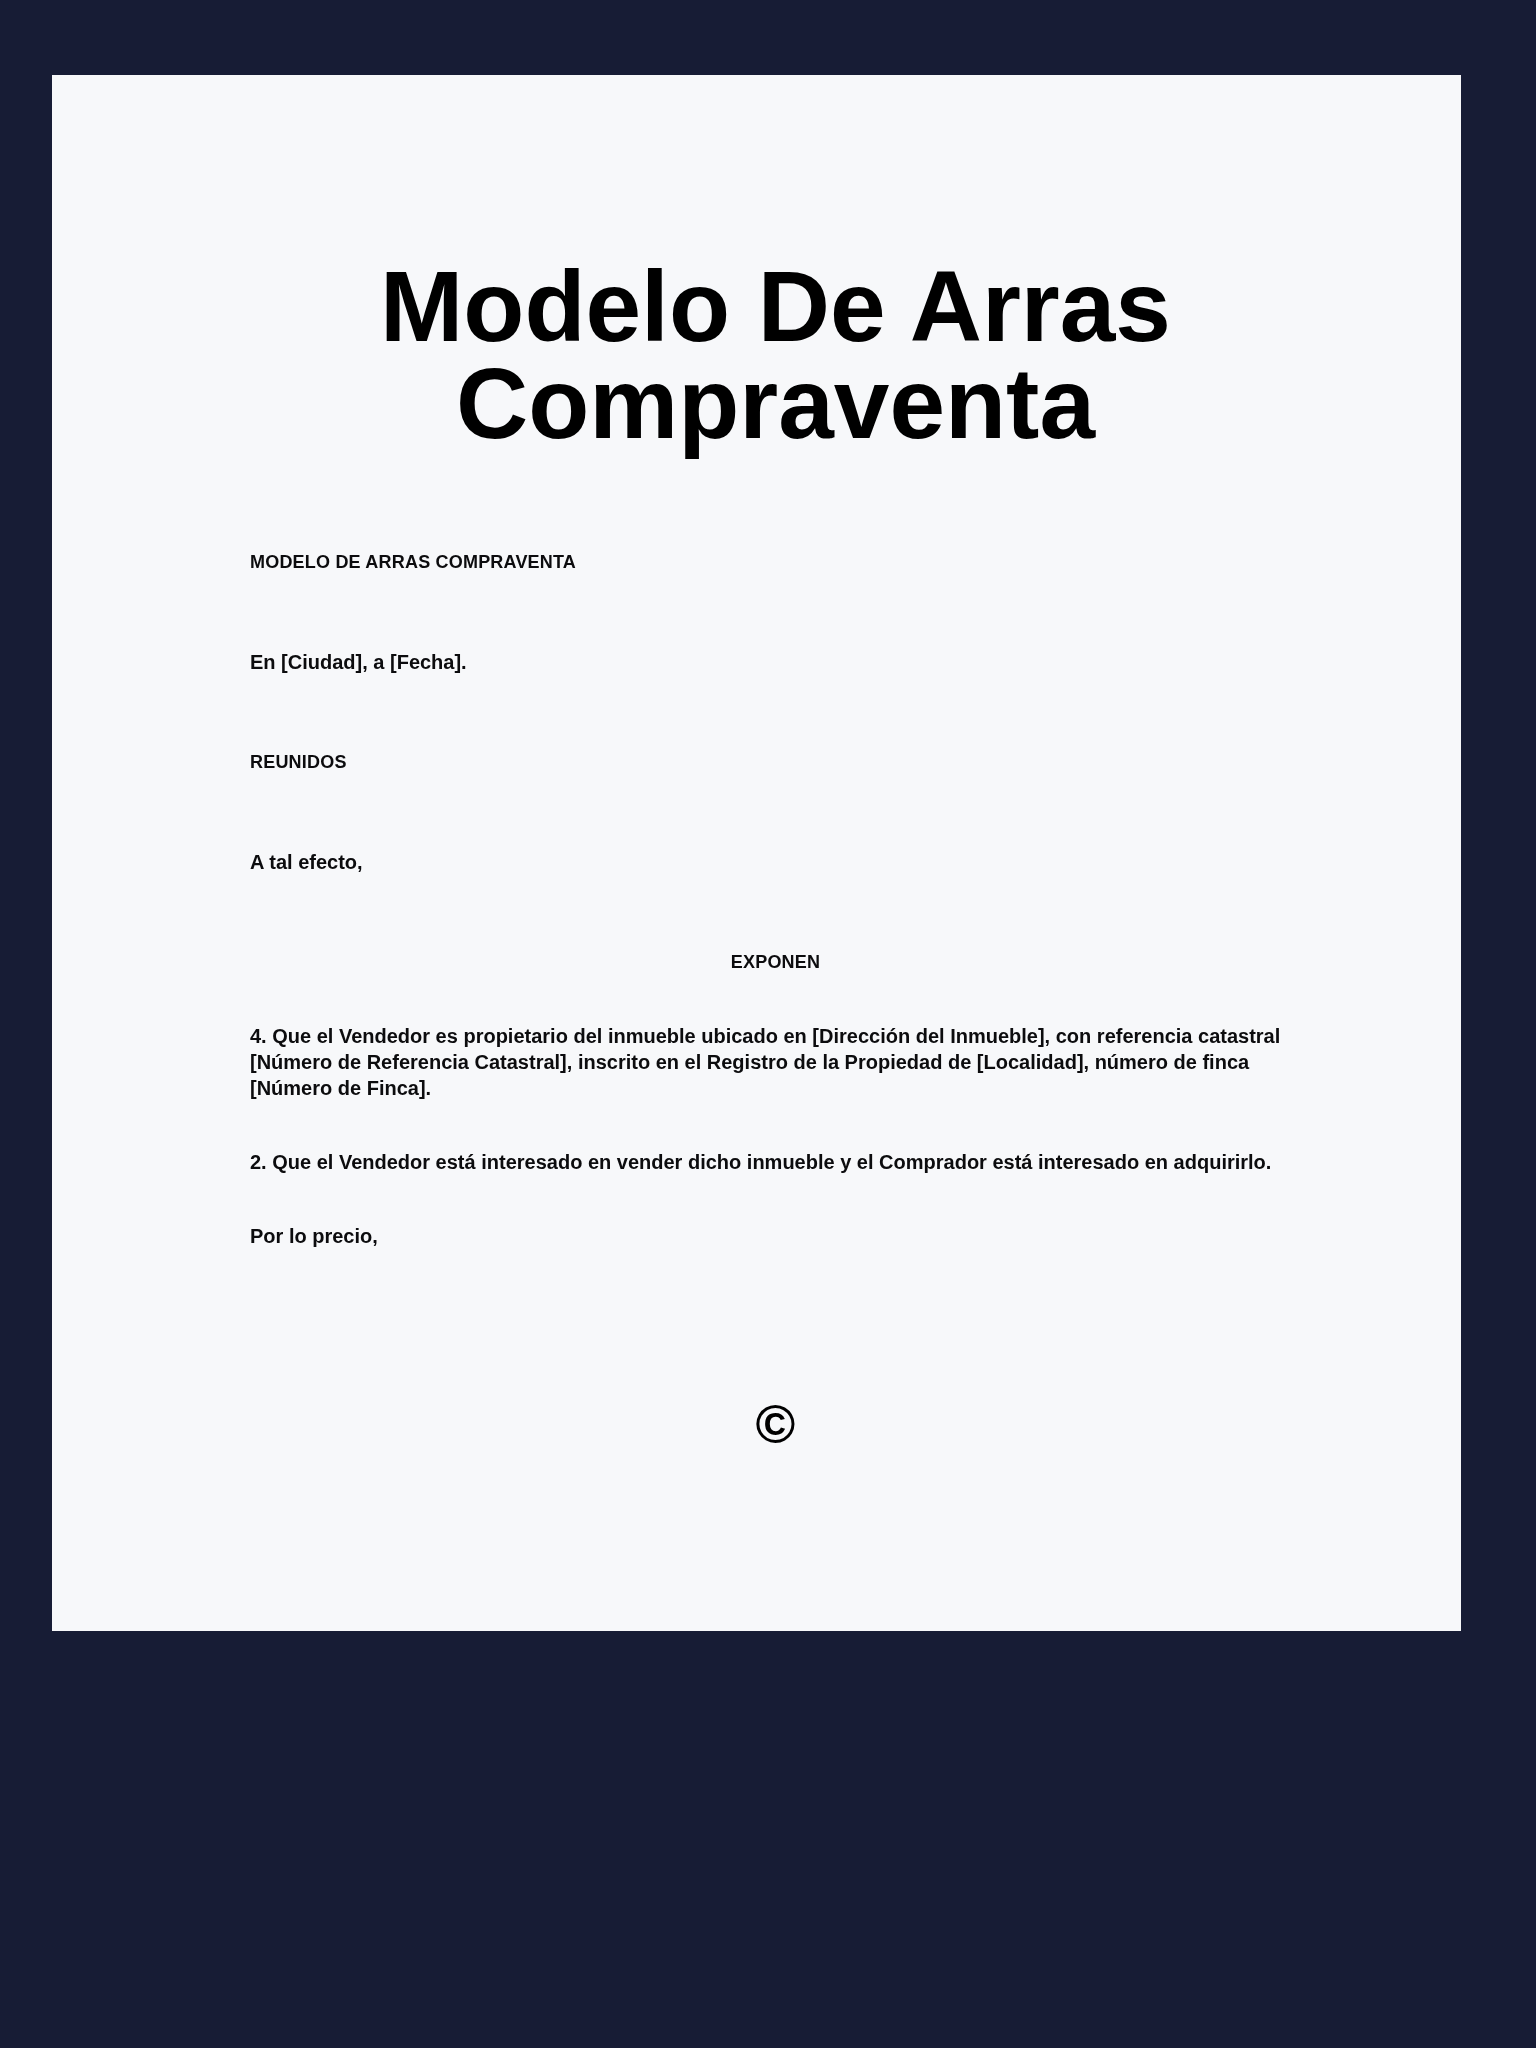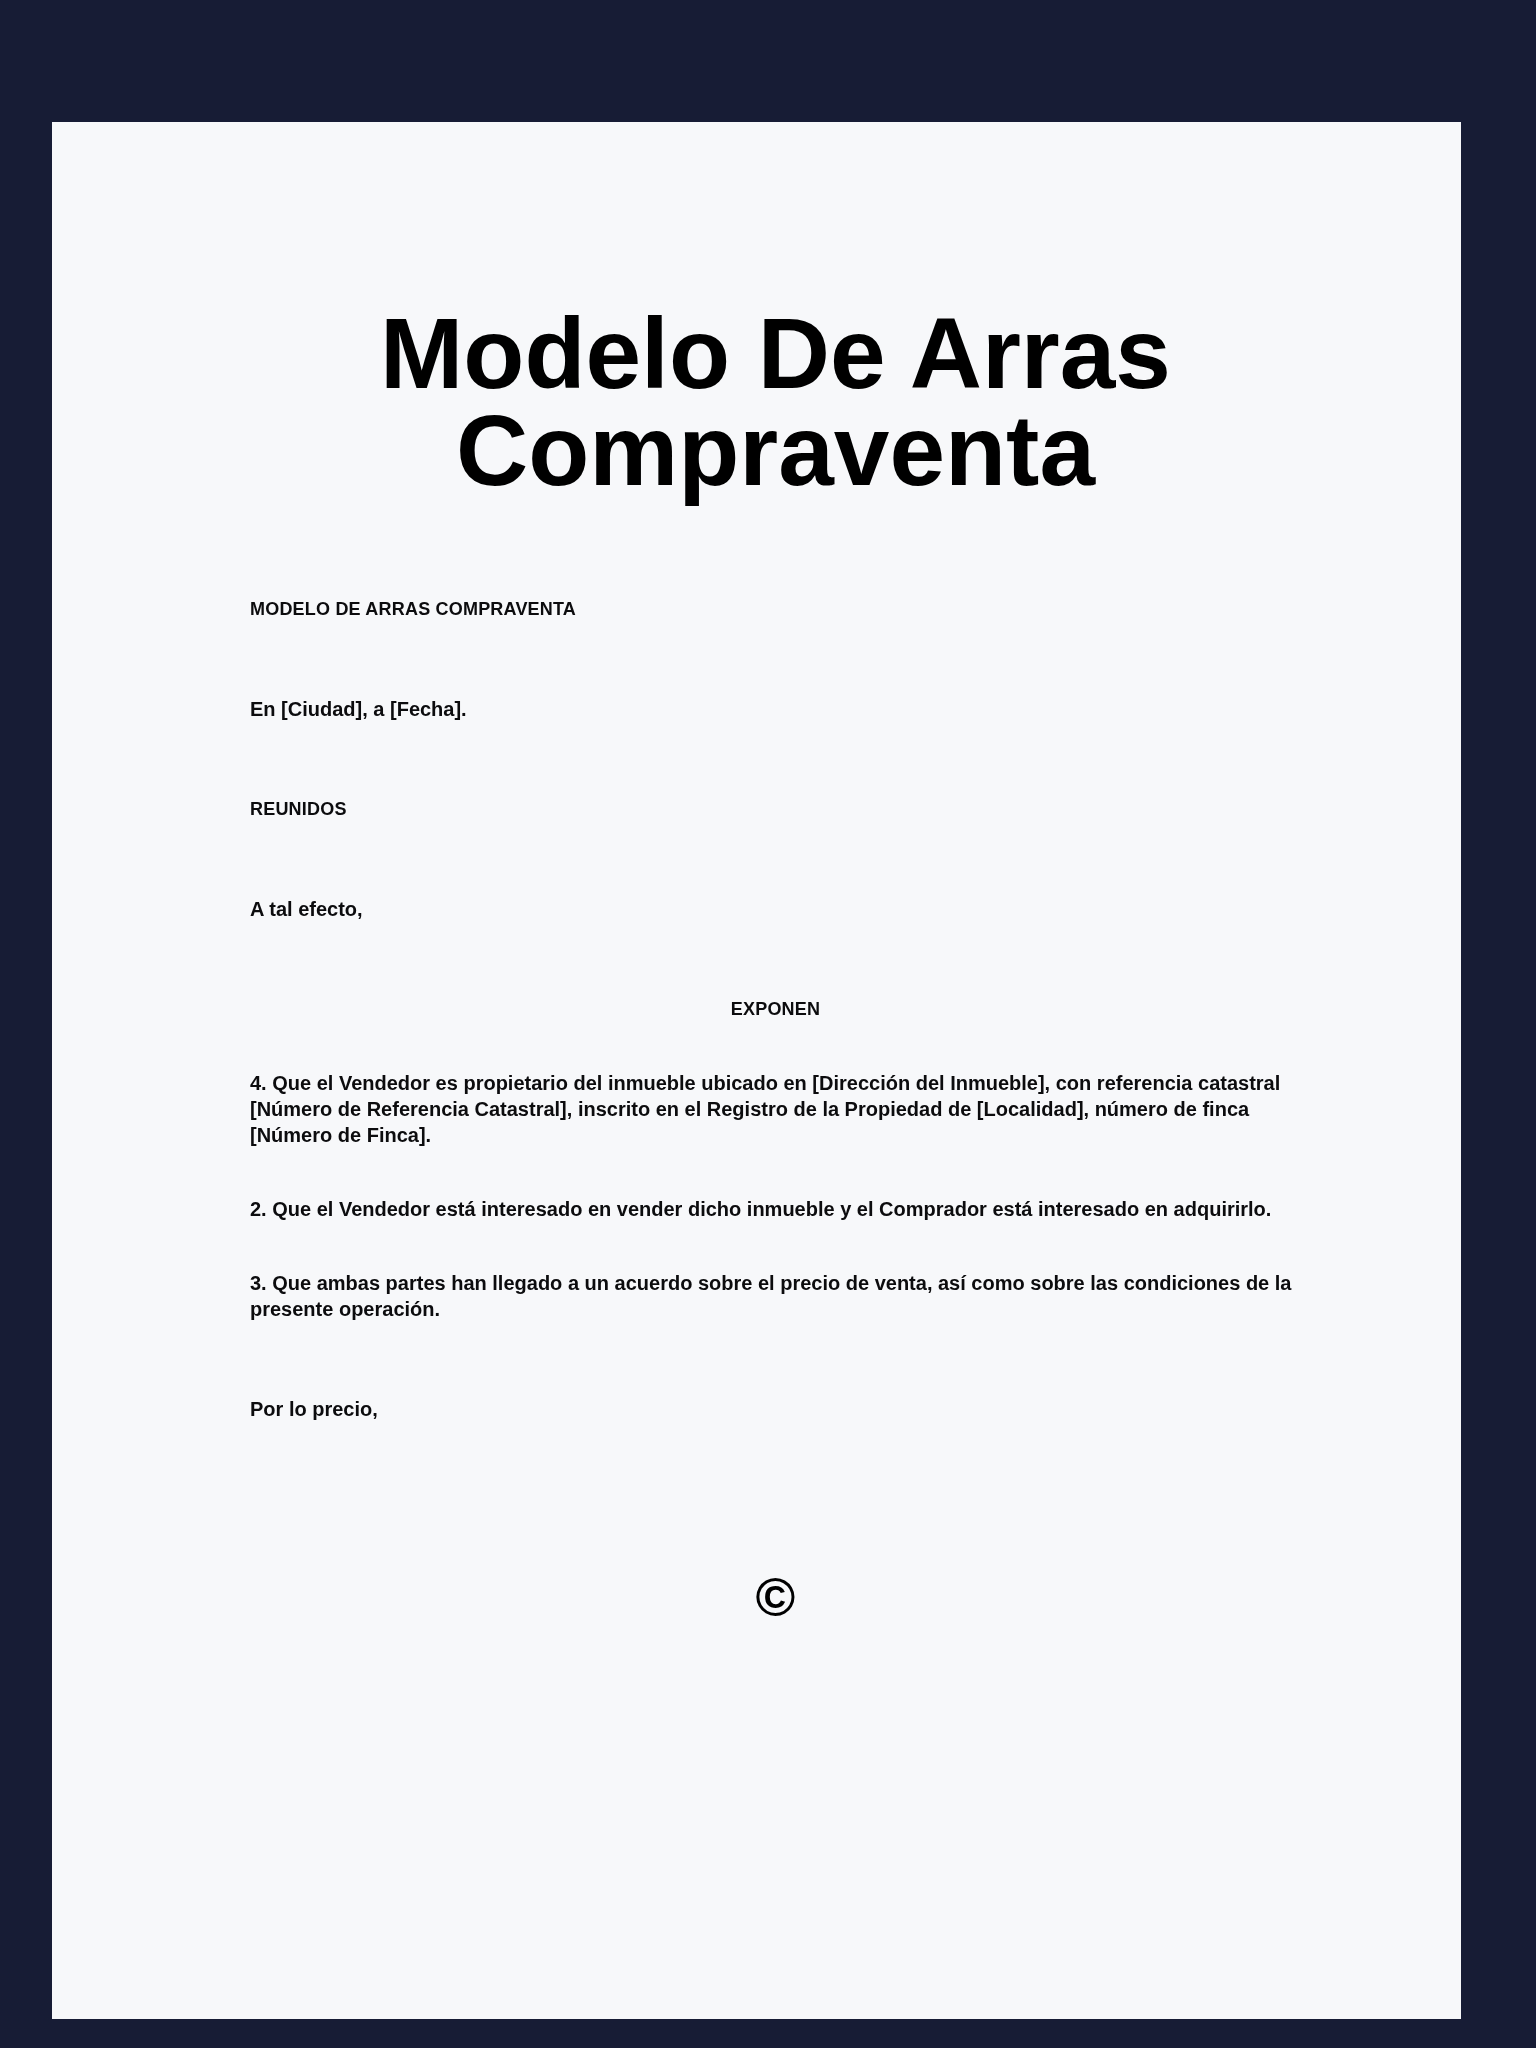--- a/index.html
+++ b/index.html
@@ -12,24 +12,23 @@
     position: relative;
     background: #171c35;
     font-family: "Liberation Sans", sans-serif;
     overflow: hidden;
   }
   .doc-page {
     position: absolute;
     left: 52px;
     top: 75px;
     width: 1409px;
-    height: 1897px;
+    height: 1556px;
     background: #f7f8fa;
     overflow: hidden;
-    margin-top: 47px;
   }
   .doc-content {
     padding: 183px 160px 0 198px;
     color: #0c0c0e;
   }
   .doc-title {
     margin: 0 0 97px 0;
     font-size: 100px;
     line-height: 97px;
     font-weight: 700;
@@ -83,20 +82,19 @@
 
 
     <p class="doc-para">A tal efecto,</p>
 
     <h2 class="doc-heading tight">EXPONEN</h2>
 
     <p class="doc-para tight">4. Que el Vendedor es propietario del inmueble ubicado en [Dirección del Inmueble], con referencia catastral [Número de Referencia Catastral], inscrito en el Registro de la Propiedad de [Localidad], número de finca [Número de Finca].</p>
 
     <p class="doc-para tight">2. Que el Vendedor está interesado en vender dicho inmueble y el Comprador está interesado en adquirirlo.</p>
 
-    <p class="doc-para">3. Que ambas partes han llegado a un acuerdo sobre el precio de venta, así como sobre las condiciones de la presente operación.</p>
 
     <p class="doc-para">Por lo precio,</p>
 
     <div class="doc-footer">©</div>
 
   </div>
 </div>
 
 </body></html>

